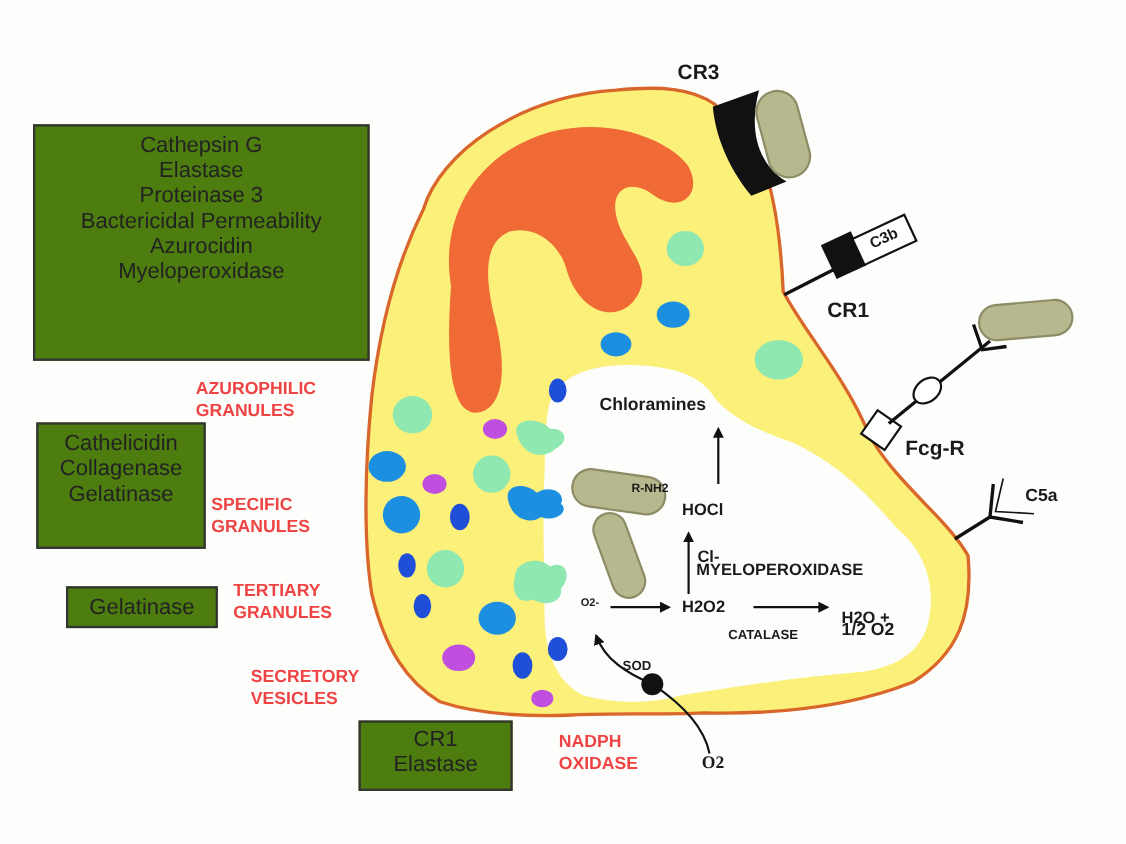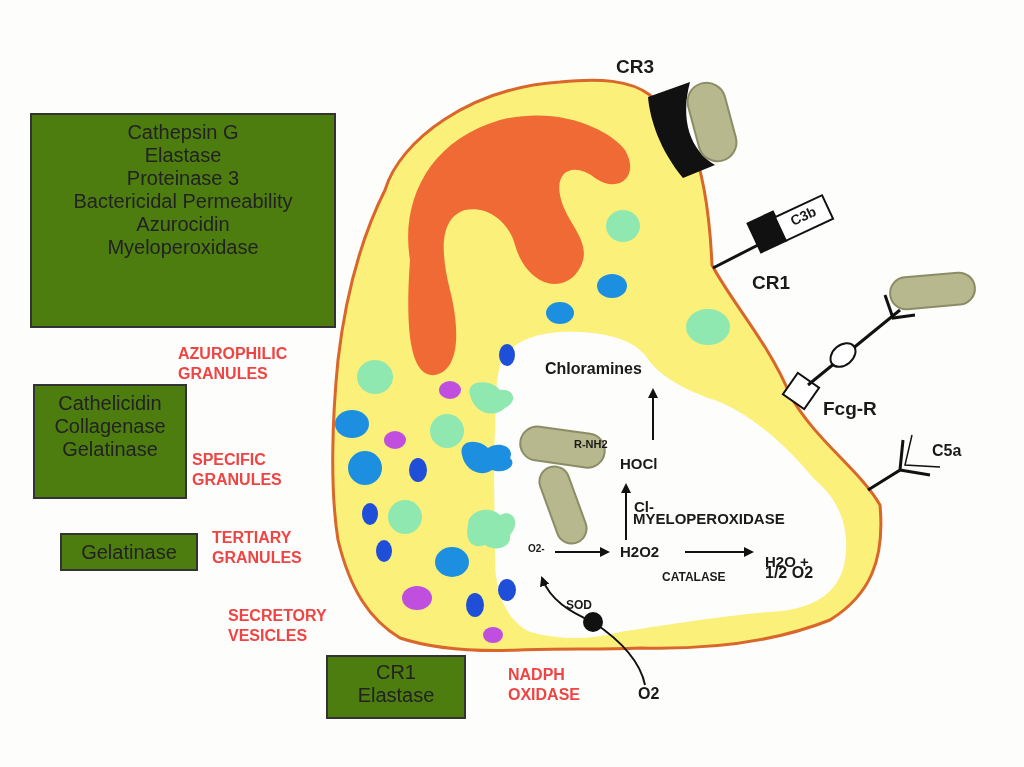--- a/index.html
+++ b/index.html
@@ -131,13 +131,13 @@
 <div class="rx" style="left:528px;top:543px;font-size:10px;">O2-</div>
 <div class="rx" style="left:566px;top:598px;font-size:12px;">SOD</div>
 <div class="rx" style="left:620px;top:543px;font-size:15px;">H2O2</div>
 <div class="rx" style="left:662px;top:570px;font-size:12px;">CATALASE</div>
 <div class="rx" style="left:765px;top:543px;font-size:15px;margin-top:10px;">H2O +</div>
 <div class="rx" style="left:765px;top:564px;font-size:16px;">1/2 O2</div>
 <div class="lbl" style="left:508px;top:665px;width:120px;">
   <div>NADPH</div>
     <div>OXIDASE</div>
 </div>
-<div class="rx" style="left:638px;top:685px;font-size:16px;">O2</div>
+<div class="rx" style="left:638px;top:685px;font-size:16px;font-family:Liberation Serif, serif;">O2</div>
 
 </body></html>

